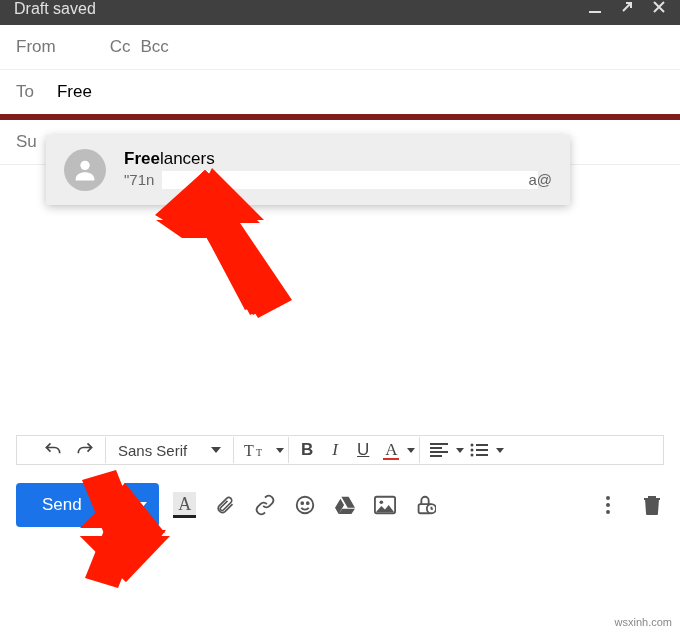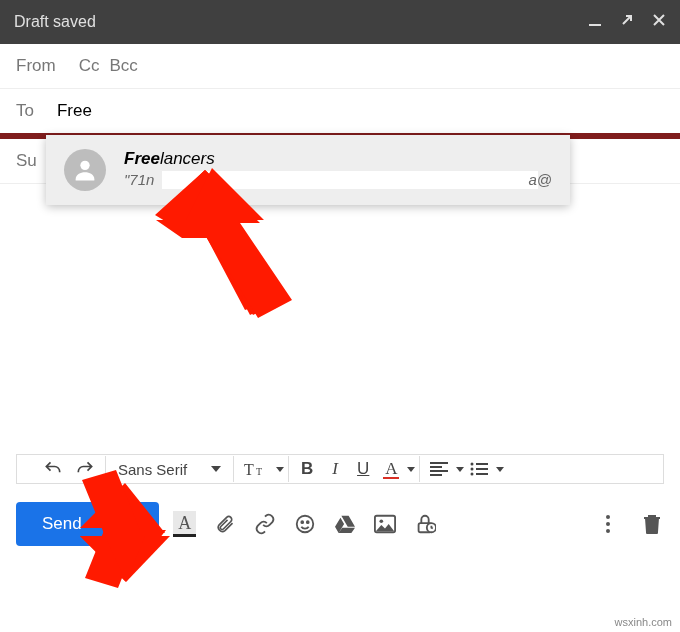--- a/index.html
+++ b/index.html
@@ -1,36 +1,36 @@
 <!DOCTYPE html>
 <html><head>
 <meta charset="utf-8">
 <style>
   * { box-sizing: border-box; margin: 0; padding: 0; }
   body { font-family: Arial, Helvetica, sans-serif; background: #fff; width: 680px; height: 632px; position: relative; overflow: hidden; }
   
-  .header { background: #404040; color: #e0e0e0; height: 44px; display: flex; align-items: center; padding: 0 14px; font-size: 16px; }
+  .header { background: #404040; color: #e0e0e0; height: 25px; display: flex; align-items: flex-start; padding: 0 14px; font-size: 16px; }
   .header-title { flex: 1; }
   .header-icons { display: flex; gap: 18px; align-items: center; }
   .hdr-icon { cursor: pointer; color: #e0e0e0; }
   
   .row { display: flex; align-items: center; padding: 12px 16px; border-bottom: 1px solid #eee; font-size: 17px; }
   .row-label { color: #777; margin-right: 23px; }
   .row-value { color: #222; flex: 1; }
-  .ccbcc { color: #777; display: flex; gap: 10px; font-size: 17px; }
+  .ccbcc { color: #777; display: flex; gap: 10px; font-size: 17px; margin-left: 31px; }
   
   .to-row { border-bottom: 6px solid #7f1d1d; padding: 12px 16px; display: flex; align-items: flex-start; font-size: 17px; }
   .to-input { border: none; outline: none; font-size: 17px; flex: 1; }
   
   .subject-row { border-bottom: 1px solid #eee; padding: 12px 16px; font-size: 17px; color: #777; }
   
   .suggest { position: absolute; left: 46px; top: 135px; width: 524px; background: #fff; border-radius: 4px; box-shadow: 0 2px 10px rgba(0,0,0,0.25); z-index: 10; }
   .suggest-item { display: flex; padding: 14px 18px; gap: 18px; background: #eeeeee; cursor: pointer; }
   .avatar { width: 42px; height: 42px; border-radius: 50%; background: #bdbdbd; display: flex; align-items: center; justify-content: center; color: #fff; flex-shrink: 0; }
-  .suggest-text { flex: 1; position: relative; font-style: italic; }
+  .suggest-text { flex: 1; position: relative; }
   .suggest-name { font-size: 17px; }
   .suggest-name .bold { font-weight: bold; }
   .suggest-email { font-size: 15px; color: #666; margin-top: 2px; }
   .email-mask { position: absolute; left: 38px; top: 22px; width: 376px; height: 18px; background: #fff; }
   .email-at { position: absolute; right: 0; top: 22px; font-size: 15px; color: #666; }
   
   .body-area { height: 270px; }
   
   .toolbar1 { border: 1px solid #ddd; margin: 0 16px; height: 30px; display: flex; align-items: center; padding: 0 20px; gap: 0; }
   .tb-btn { padding: 4px 6px; color: #444; cursor: pointer; display: flex; align-items: center; justify-content: center; min-width: 28px; height: 32px; }

